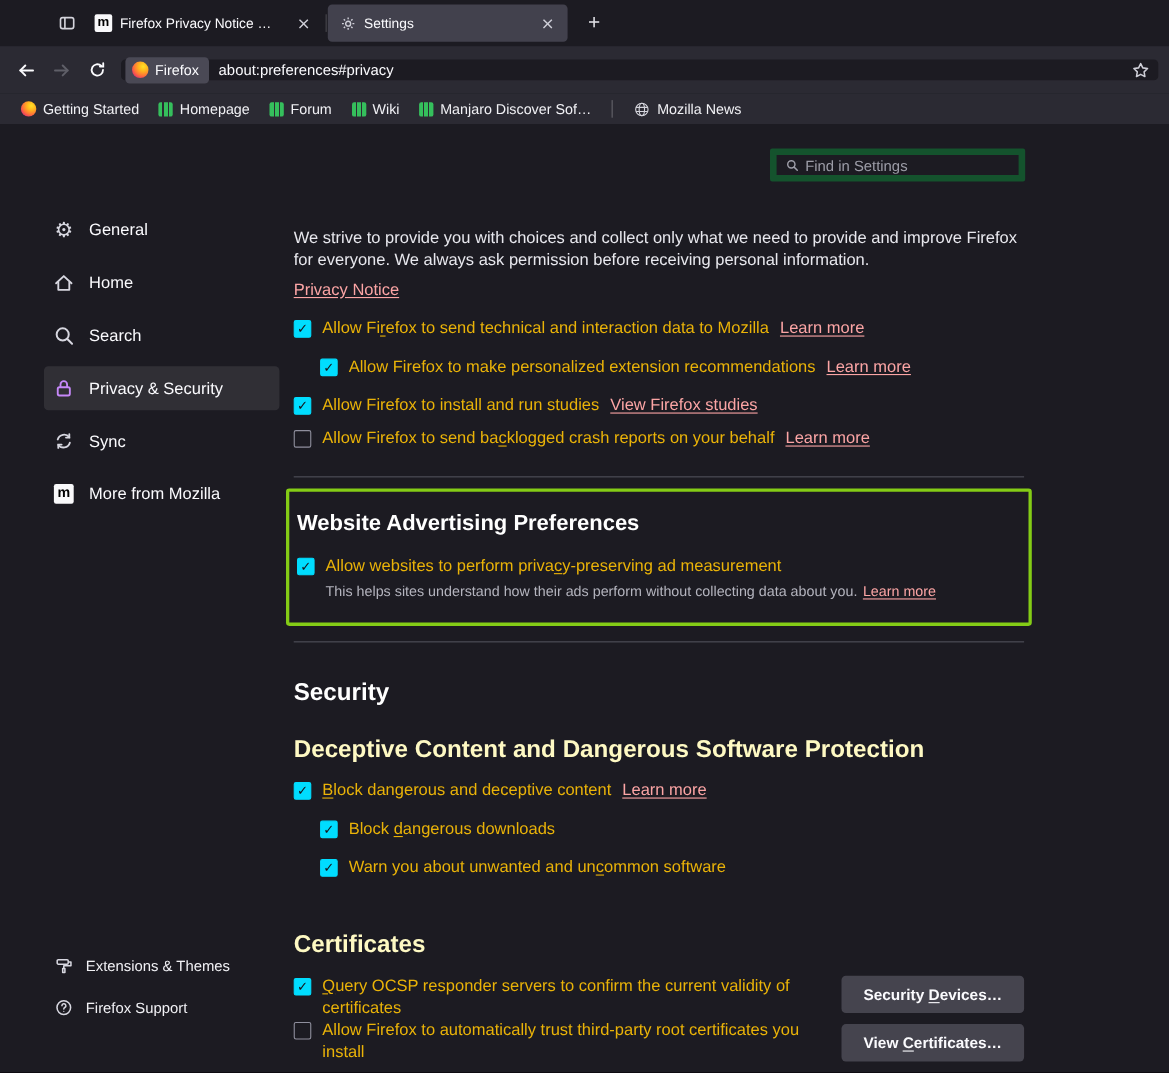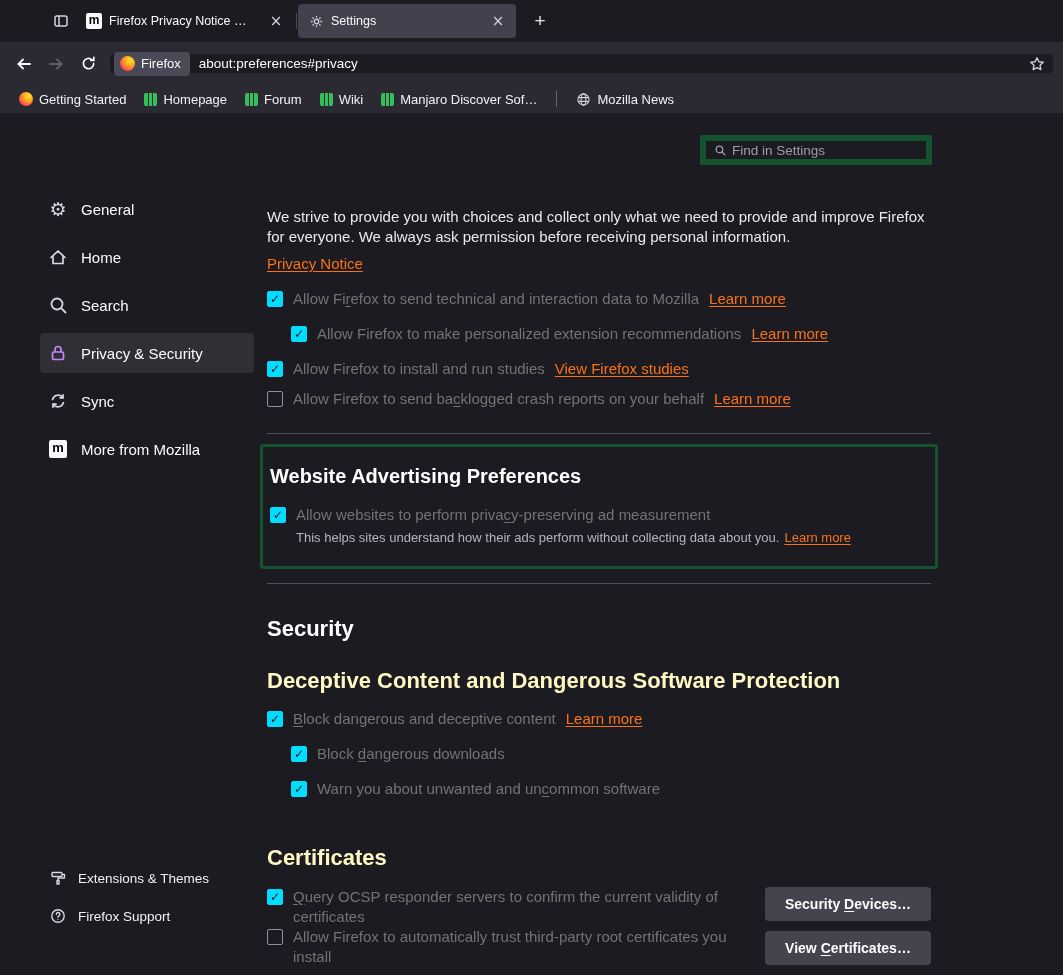--- a/index.html
+++ b/index.html
@@ -57,34 +57,34 @@
   .moz-badge { width:18px; height:18px; background:#f9f9fb; color:#000; border-radius:2px; font-weight:700; font-size:13px; line-height:1; display:flex; align-items:center; justify-content:center; padding-bottom:3px; }
   .gear-glyph { font-family:"DejaVu Sans", sans-serif; font-size:19px; line-height:1; }
 
   .side-footer { position:absolute; left:40px; top:746px; width:220px; }
   .foot-item { height:38px; display:flex; align-items:center; gap:12px; padding:0 10px; font-size:13.5px; color:#f1f1f5; border-radius:4px; }
   .foot-ic { width:16px; height:16px; color:#d7d7e0; display:flex; flex:none; }
 
   
   .main { position:absolute; left:267px; top:94px; width:664px; font-size:15px; color:#e8e8ee; }
   .intro { line-height:20px; }
-  a.link { color:#f97316; text-decoration:underline; text-underline-offset:2px; cursor:pointer; }
+  a.link { color:#fca5a5; text-decoration:underline; text-underline-offset:2px; cursor:pointer; }
   .pn-link { display:inline-block; margin-top:8px; font-size:15px; }
 
   .row { display:flex; align-items:center; margin-top:18px; }
   .row.indent { padding-left:24px; }
-  .row-label { color:#737373; }
+  .row-label { color:#eab308; }
   .row .link { margin-left:10px; }
   .checkbox { width:16px; height:16px; border-radius:2px; border:1px solid #8f8f9d; margin-right:10px; flex:none; position:relative; background:transparent; }
   .checkbox.is-checked { background:#00ddff; border-color:#00ddff; }
   .checkbox.is-checked::after { content:"✓"; font-family:"DejaVu Sans", sans-serif; position:absolute; inset:0; display:flex; align-items:center; justify-content:center; color:#15141a; font-size:12px; font-weight:700; }
 
   .divider { border:none; border-top:1px solid #50505a; margin-top:26px; }
 
-  .adbox { margin-top:10px; margin-left:-7px; width:678px; border:3px solid #14532d; border-radius:3px; padding:16px 10px 20px 7px; }
+  .adbox { margin-top:10px; margin-left:-7px; width:678px; border:3px solid #84cc16; border-radius:3px; padding:16px 10px 20px 7px; }
   .adbox h2 { color:#fff; font-size:20px; font-weight:700; margin:2px 0 2px; }
   .adbox .row { margin-top:18px; }
   .note { margin:6px 0 0 26px; font-size:13px; color:#b4b4be; line-height:17px; }
   .note .link { font-size:13px; margin-left:5px; }
 
   h1.sec { color:#fff; font-size:22px; font-weight:700; margin-top:32px; }
   h2.sub { color:#fef9c3; font-size:22px; font-weight:700; margin-top:26px; }
 
   .cert-section { display:flex; align-items:flex-start; margin-top:16px; }
   .cert-left { flex:1; }

